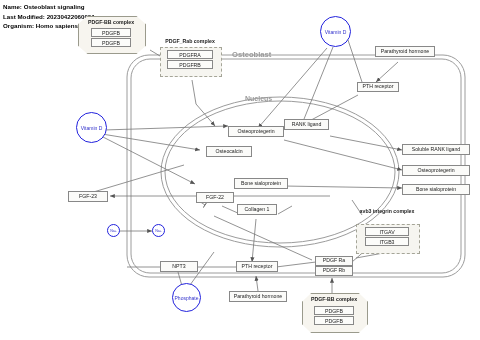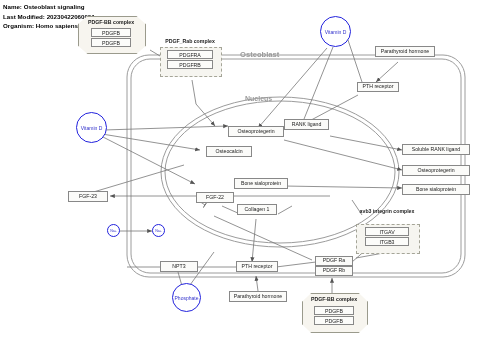--- a/index.html
+++ b/index.html
@@ -123,21 +123,21 @@
       <path d="M356,258 L400,250"></path>
 
       <path d="M362,215 L352,200"></path>
 
       <path d="M214,216 L312,260"></path>
 
       <path d="M190,285 L214,252"></path>
     </g>
   </svg>
 
-  <div class="comp" style="left:240px;top:50px;">Osteoblast</div>
+  <div class="comp" style="left:232px;top:50px;">Osteoblast</div>
   <div class="comp" style="left:245px;top:95px;font-size:7px;">Nucleus</div>
 
   <div class="cplx" style="left:78px;top:16px;width:66px;height:36px;">
     <div class="octa"></div>
     <div class="ctitle" style="top:3px;">PDGF-BB complex</div>
     <div class="member" style="left:13px;top:12px;width:40px;height:9px;">PDGFB</div>
     <div class="member" style="left:13px;top:22px;width:40px;height:9px;">PDGFB</div>
   </div>
 
   <div class="cplx" style="left:160px;top:47px;width:60px;height:28px;">

